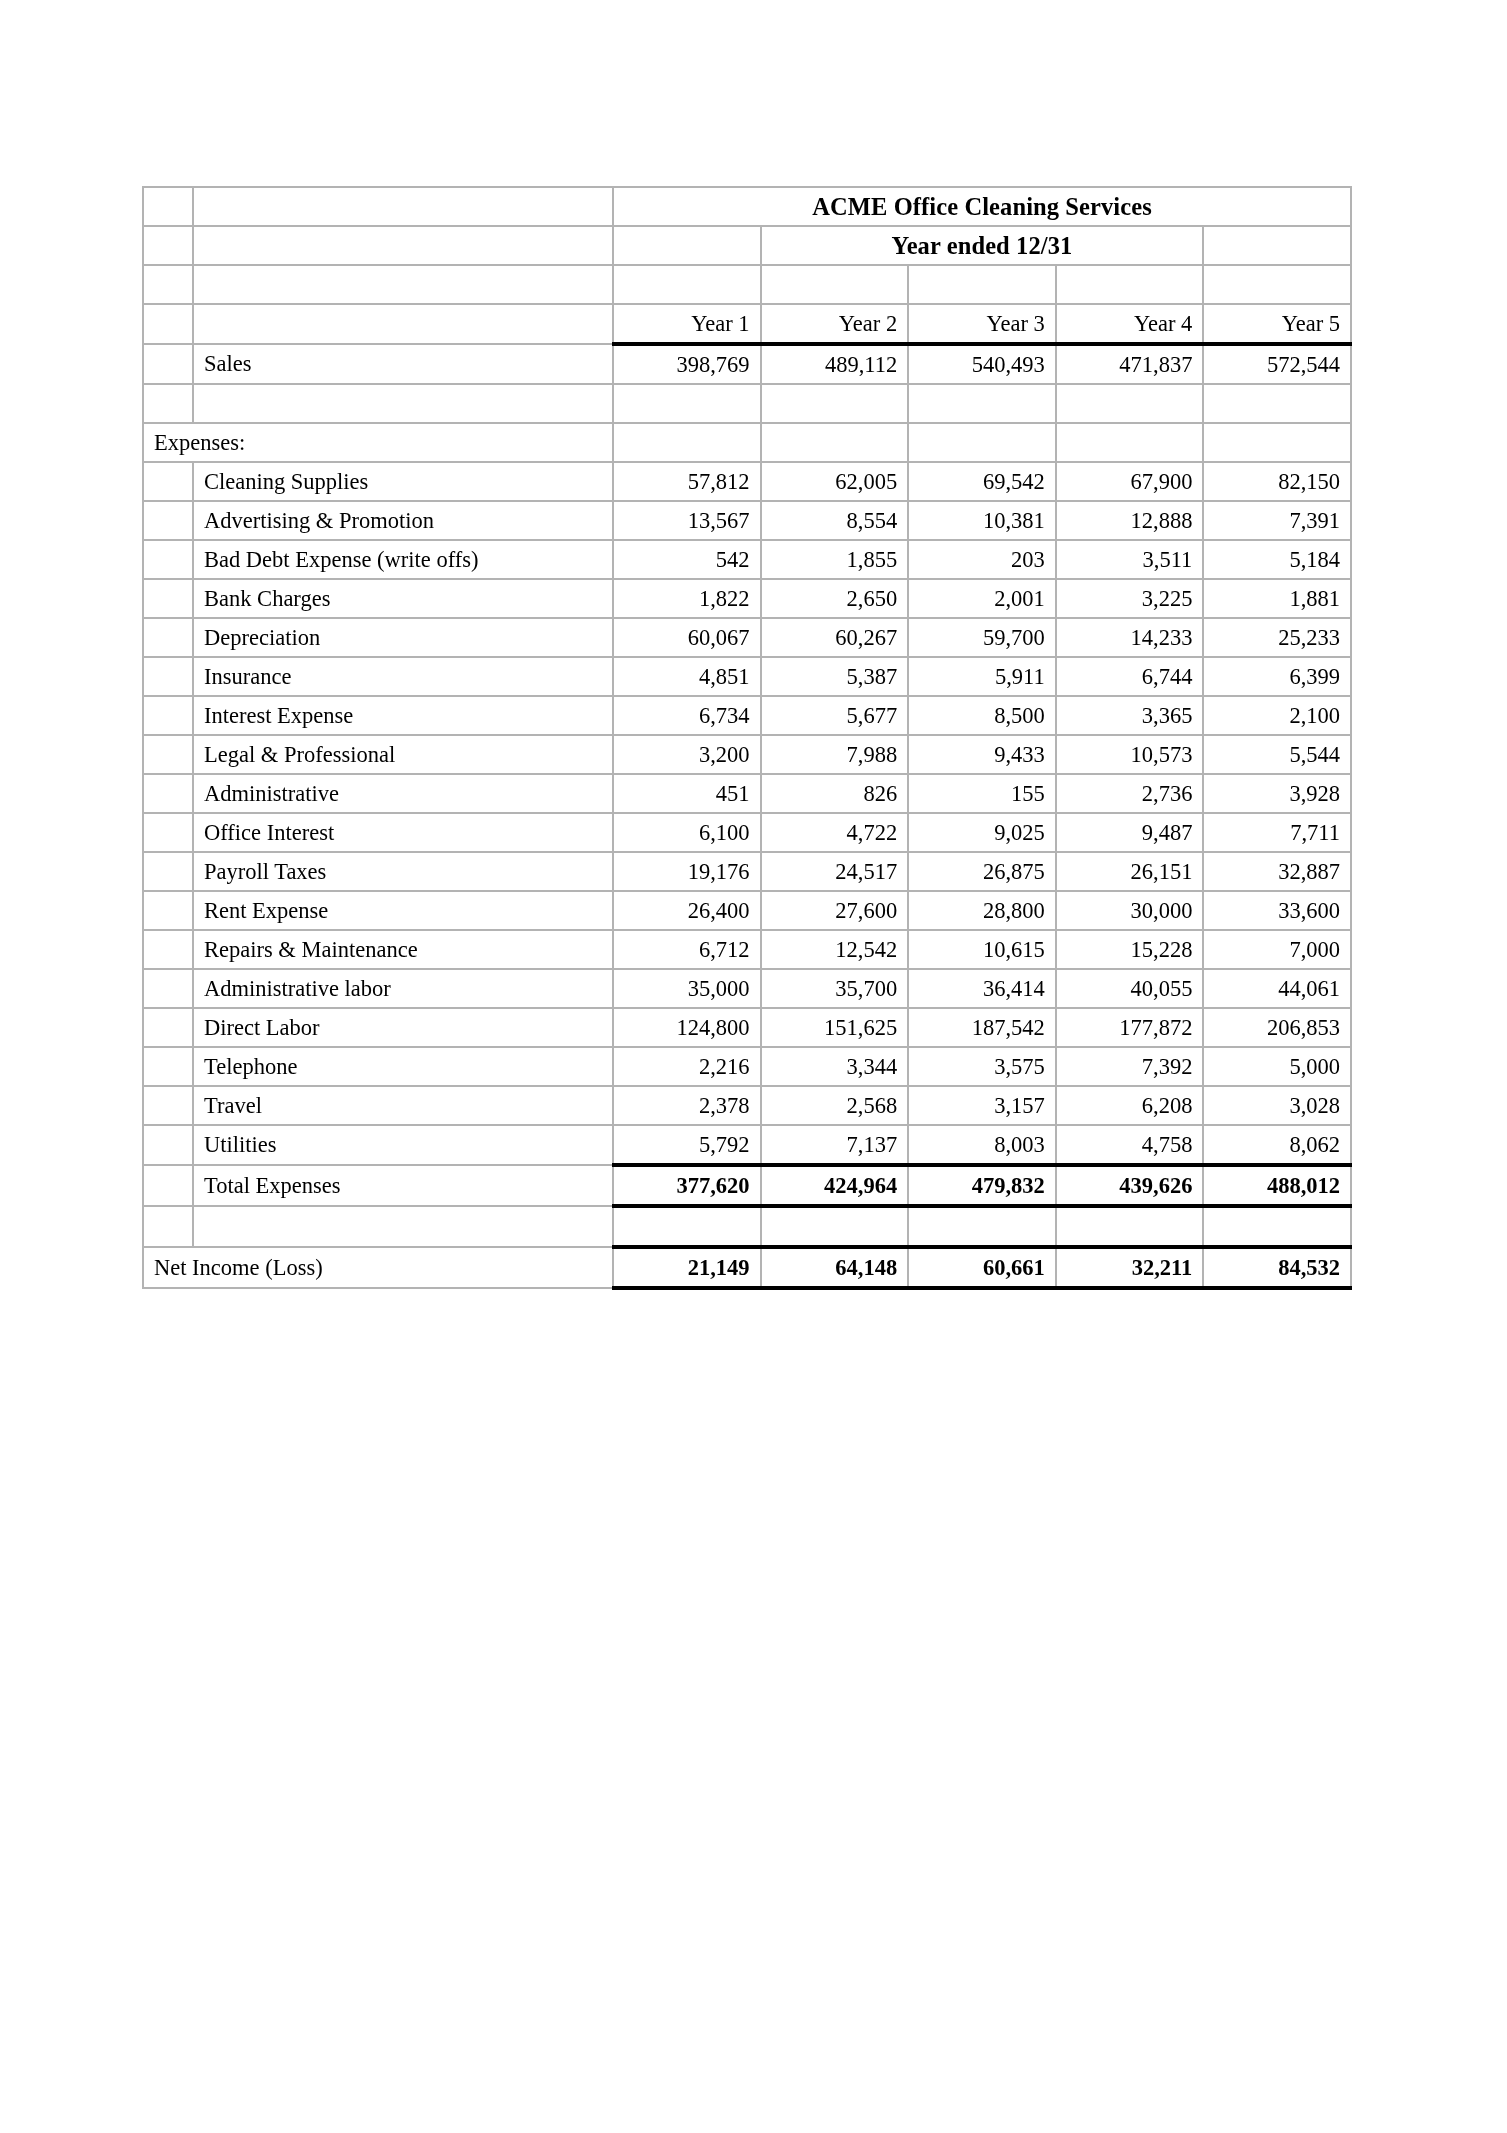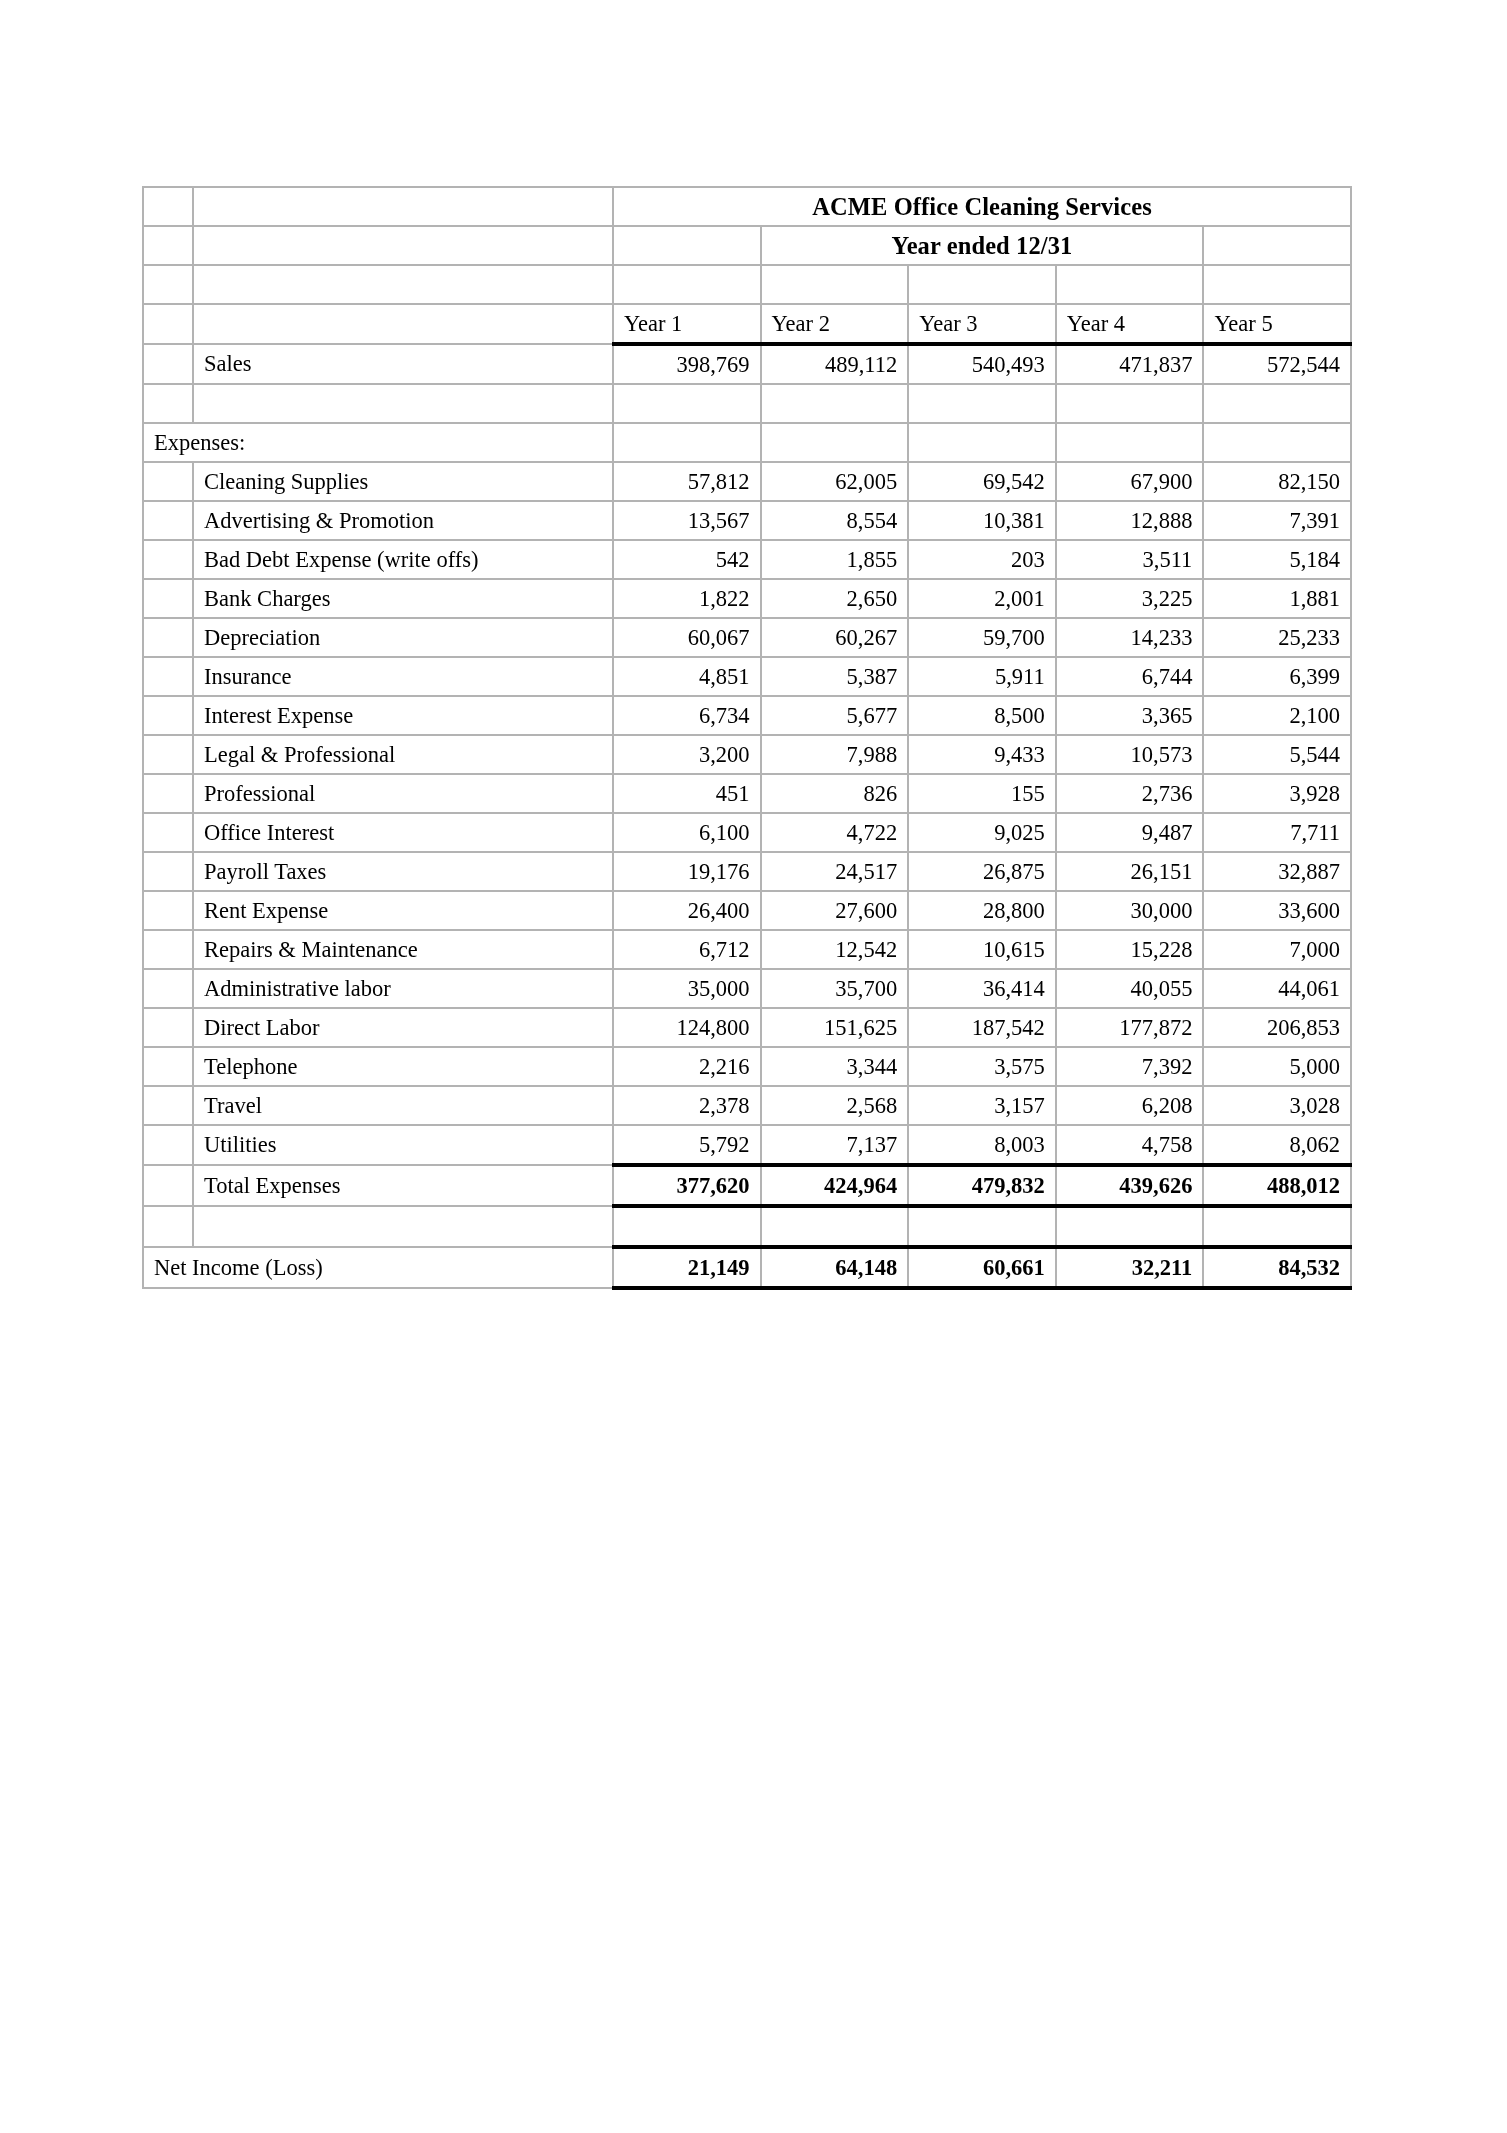--- a/index.html
+++ b/index.html
@@ -58,21 +58,21 @@
   .section { text-align: left; }
 
   .title-cell {
     text-align: center;
     font-weight: bold;
     font-size: 24.5px;
     letter-spacing: 0.1px;
   }
 
   .yearhdr {
-    text-align: left;
+    text-align: right;
     font-size: 22.5px;
   }
 
   
   .blank { }
 
   
   .rule-bottom { border-bottom: 4px solid #000 !important; }
   .rule-top    { border-top: 4px solid #000 !important; font-weight: bold; }
 
@@ -234,21 +234,21 @@
           </tr><tr>
             <td class="blank"></td>
             <td class="label">Legal &amp; Professional</td>
             <td class="num">3,200</td>
             <td class="num">7,988</td>
             <td class="num">9,433</td>
             <td class="num">10,573</td>
             <td class="num">5,544</td>
           </tr><tr>
             <td class="blank"></td>
-            <td class="label">Professional</td>
+            <td class="label">Administrative</td>
             <td class="num">451</td>
             <td class="num">826</td>
             <td class="num">155</td>
             <td class="num">2,736</td>
             <td class="num">3,928</td>
           </tr><tr>
             <td class="blank"></td>
             <td class="label">Office Interest</td>
             <td class="num">6,100</td>
             <td class="num">4,722</td>

